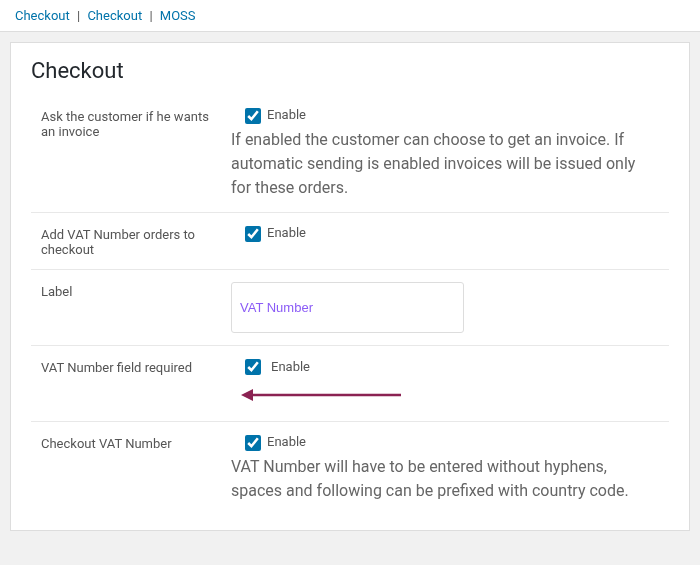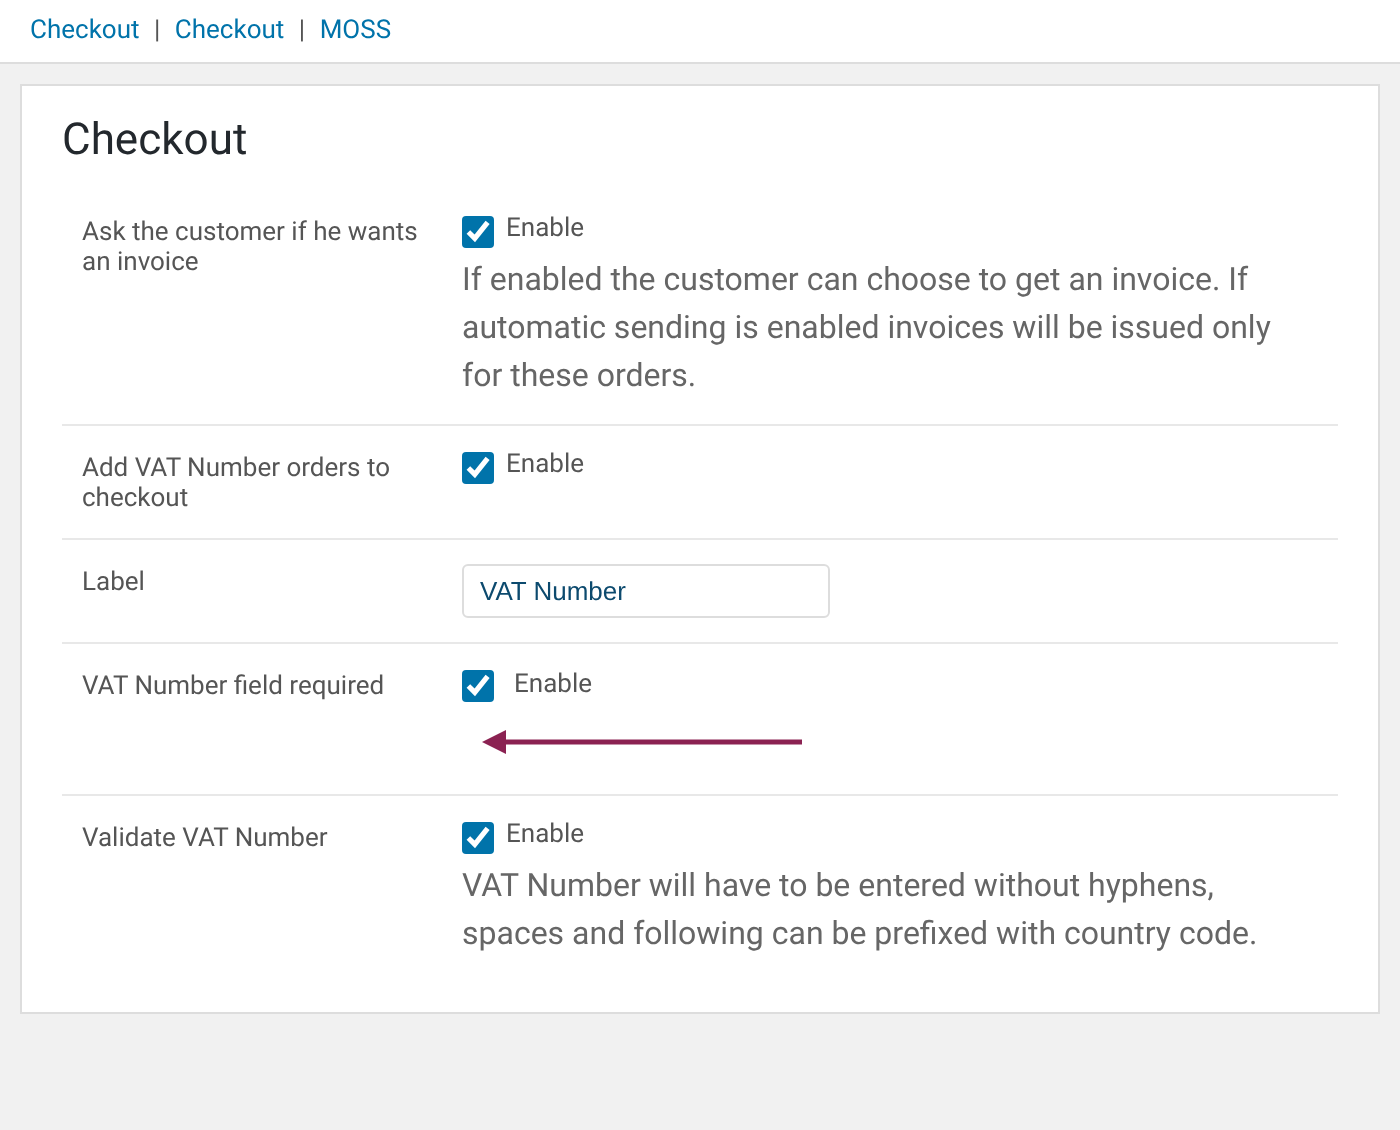--- a/index.html
+++ b/index.html
@@ -73,45 +73,46 @@
       padding-top: 14px;
     }
     .settings-table td:last-child {
       color: #555;
       font-size: 13px;
     }
     .checkbox-row {
       display: flex;
       align-items: flex-start;
       gap: 6px;
+      margin-left: 14px;
     }
     .checkbox-row input[type="checkbox"] {
       margin-top: 1px;
       accent-color: #0073aa;
       width: 16px;
       height: 16px;
       flex-shrink: 0;
     }
     .enable-label {
       font-size: 13px;
       color: #555;
     }
     .field-description {
       font-size: 16px;
       color: #666;
       margin-top: 4px;
       line-height: 1.5;
     }
     .text-input {
-      width: 184px;
-      padding: 5px 8px;
+      width: 233px;
+      padding: 17px 8px;
       border: 1px solid #ddd;
       border-radius: 3px;
       font-size: 13px;
-      color: #0c4a6e;
+      color: #8b5cf6;
       background: #fff;
     }
     .arrow-container {
       position: relative;
       display: flex;
       align-items: center;
       gap: 10px;
     }
     .arrow-svg {
       display: block;
@@ -185,21 +186,21 @@
 
           <svg class="arrow-svg" width="180" height="28" viewBox="0 0 180 28">
             <line x1="170" y1="14" x2="20" y2="14" stroke="#8b2252" stroke-width="2.5"></line>
             <polygon points="10,14 22,8 22,20" fill="#8b2252"></polygon>
           </svg>
         </td>
       </tr>
 
       <tr>
         <td>
-          <span>Validate VAT Number</span>
+          <span>Checkout VAT Number</span>
         </td>
         <td>
           <div class="checkbox-row">
             <input type="checkbox" checked="" style="">
             <span class="enable-label">Enable</span>
           </div>
           <div class="field-description">VAT Number will have to be entered without hyphens, spaces and following can be prefixed with country code.</div>
         </td>
       </tr>
     </tbody>

